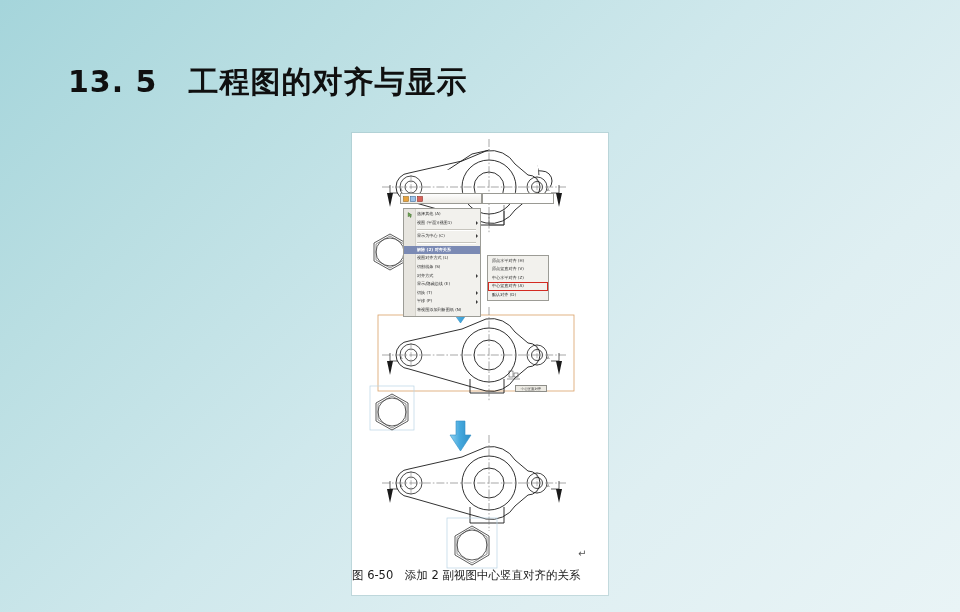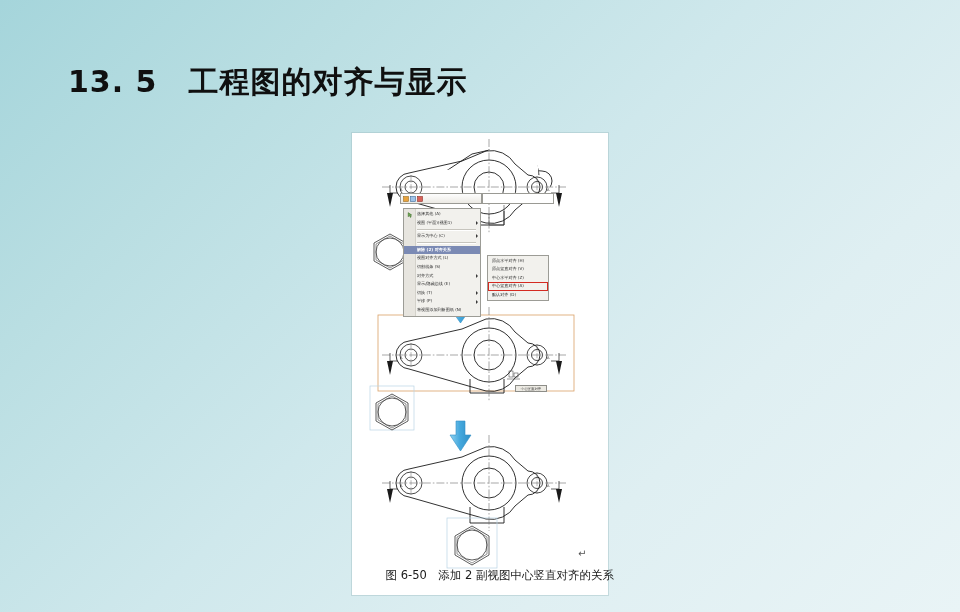--- a/index.html
+++ b/index.html
@@ -24,21 +24,20 @@
     background:#ffffff;
     box-shadow:0 0 0 1px rgba(160,190,195,.45);
   }
   #panel svg{display:block;}
 
   
   #caption{
     position:absolute;left:352px;top:568px;width:262px;
     font-size:11.5px;color:#1a1a1a;white-space:nowrap;
     font-family:"DejaVu Sans","Liberation Sans",sans-serif;
-    text-align:right;
   }
   #pilcrow{
     position:absolute;left:578px;top:548px;font-size:10px;color:#555;
   }
 
   
   .menu-shell{position:absolute;}
   #ctx-toolbar{
     left:400px;top:193px;width:82px;height:11px;
     background:linear-gradient(#fdfdfd,#eceae4);

